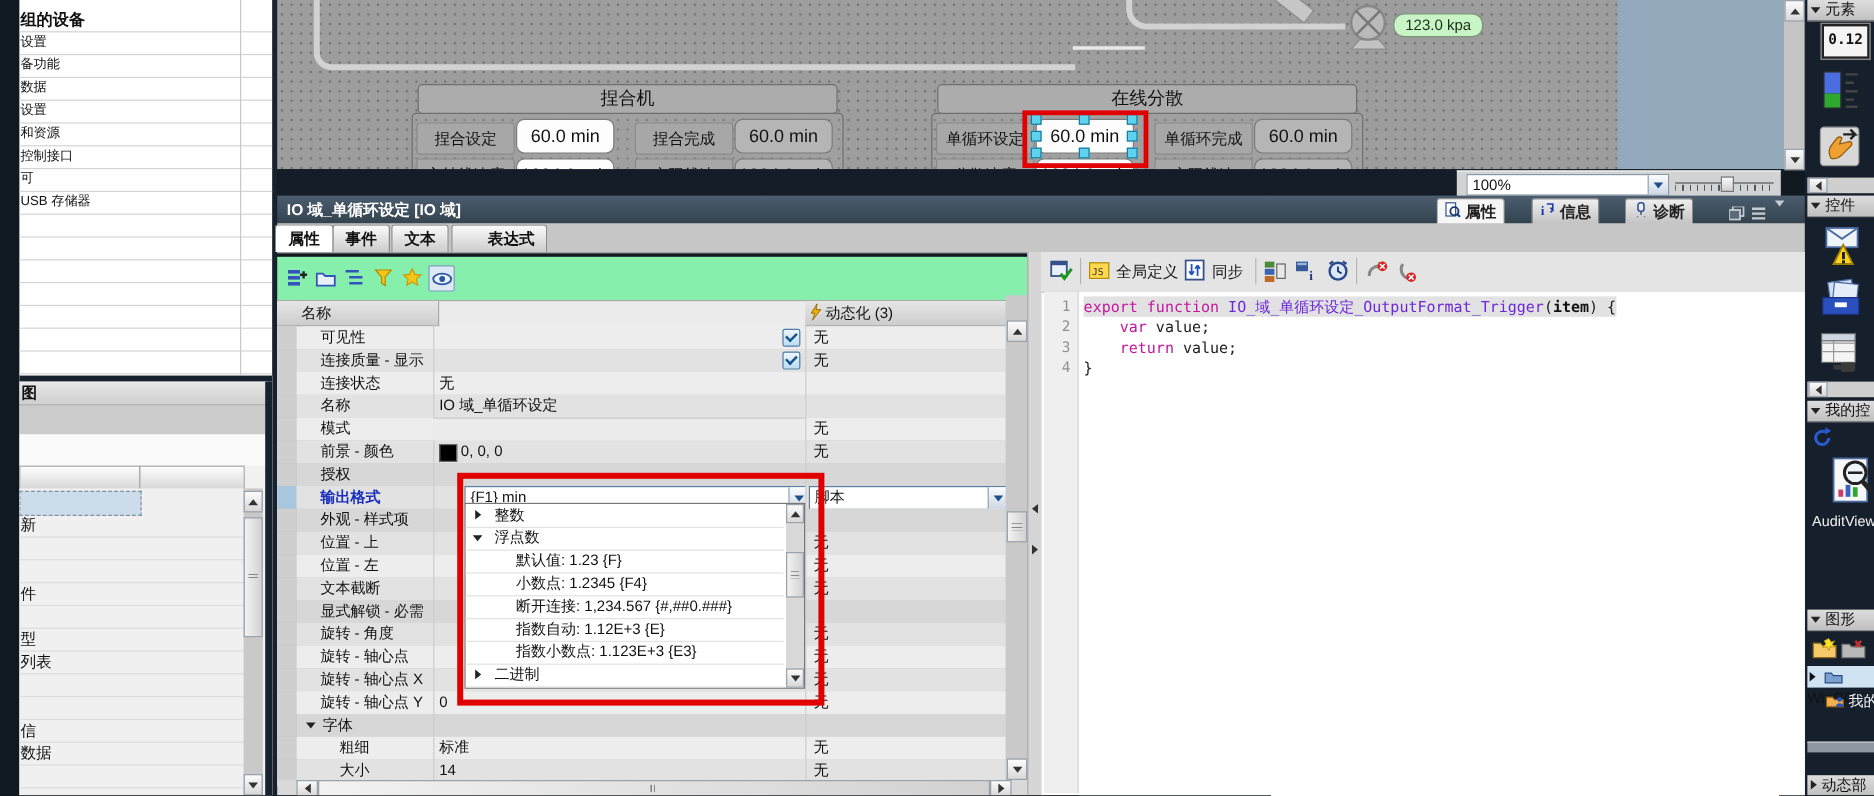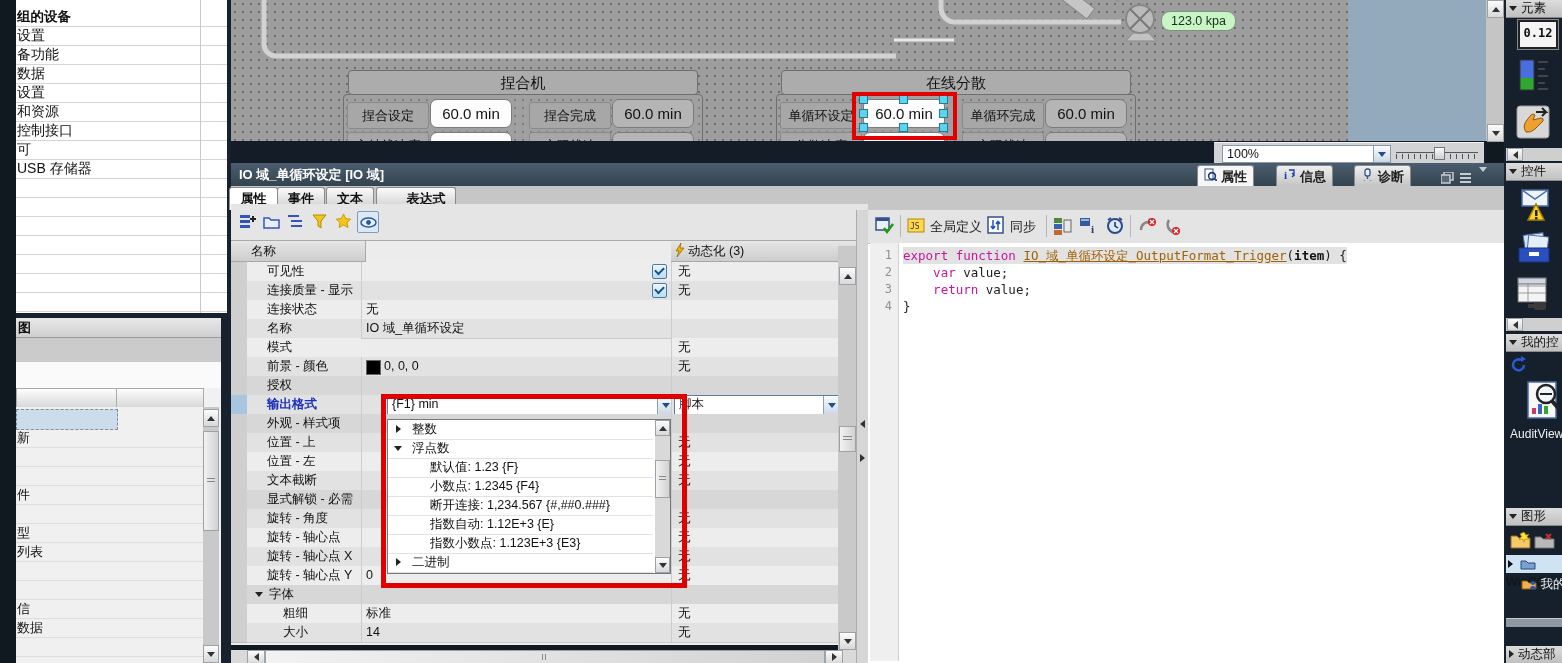--- a/index.html
+++ b/index.html
@@ -1,21 +1,21 @@
 <!DOCTYPE html>
 <html><head>
 <meta charset="utf-8">
 <style>
   html,body{margin:0;padding:0;background:#101820;}
   #app{position:relative;width:1562px;height:663px;overflow:hidden;
        font-family:"Liberation Sans",sans-serif;background:#101820;font-size:13px;color:#111;margin-left:16px;}
   
   #sidebar{position:absolute;left:0;top:0;width:211px;height:313px;background:#fff;overflow:hidden;}
   .srow{position:absolute;left:0;width:211px;height:19px;line-height:19px;border-bottom:1px solid #d4d4d4;
-        padding-left:1px;white-space:nowrap;overflow:hidden;font-size:14px;}
+        padding-left:1px;white-space:nowrap;overflow:hidden;font-size:11px;}
   .srow.bold{font-weight:bold;font-size:13.5px;}
   #sidebar-vline{position:absolute;left:184px;top:0;width:1px;height:313px;background:#c9c9c9;}
   #sidebar-edge{position:absolute;left:211px;top:0;width:4px;height:663px;background:#17222e;}
   
   #detail{position:absolute;left:0;top:313px;width:211px;height:350px;background:#f1f1f1;overflow:hidden;}
   #detail-topbar{position:absolute;left:0;top:0;width:211px;height:5px;background:#17222e;}
   #detail-header{position:absolute;left:0;top:5px;width:205px;height:19px;background:linear-gradient(#e8e8e8,#cfcfcf);
         border-bottom:1px solid #9a9a9a;line-height:19px;padding-left:2px;font-weight:bold;}
   #detail-band{position:absolute;left:0;top:25px;width:205px;height:24px;background:#cbcbcb;}
   #detail-white{position:absolute;left:0;top:49px;width:205px;height:26px;background:#fafafa;}
@@ -75,21 +75,21 @@
   #insp-title{position:absolute;left:8px;top:0;font-size:13px;}
   .rtab{position:absolute;top:2px;height:21px;border:1px solid #8a8a8a;border-bottom:none;border-radius:3px 3px 0 0;
         background:linear-gradient(#efefef,#c2c2c2);display:flex;align-items:center;gap:4px;padding:0 6px;color:#222;font-size:13px;font-weight:bold;}
   .rtab.active{background:#f6f6f6;}
   .winbtn{position:absolute;top:5px;width:13px;height:12px;}
   #insp-tabs{position:absolute;left:215px;top:186px;width:1273px;height:24px;background:#c6c6c6;border-bottom:1px solid #9e9e9e;}
   .mtab{position:absolute;top:1px;height:22px;line-height:22px;text-align:center;border:1px solid #8a8a8a;border-bottom:none;
         border-radius:3px 3px 0 0;background:linear-gradient(#fbfbfb,#cccccc);font-size:13px;font-weight:bold;}
   .mtab.active{background:#fff;}
   
-  #prop-pane{position:absolute;left:215px;top:204px;width:637px;height:422px;background:#e5e5e5;}
+  #prop-pane{position:absolute;left:215px;top:214px;width:637px;height:422px;background:#86efac;}
   #prop-toolbar{position:absolute;left:0;top:0;width:637px;height:34px;}
   .ticon{position:absolute;top:7px;width:20px;height:20px;display:flex;align-items:center;justify-content:center;}
   .ticon.pressed{border:1px solid #7a9cc0;background:#dce8f4;border-radius:2px;}
   #prop-table{position:absolute;left:0;top:36px;width:625px;height:404px;background:#ececec;border-top:1px solid #aaa;}
   .phead{position:absolute;top:0;height:20px;background:linear-gradient(#e6e6e6,#cdcdcd);border-right:1px solid #a8a8a8;
         border-bottom:1px solid #a8a8a8;line-height:20px;padding-left:4px;font-size:12.5px;}
   .prow{position:absolute;left:0;width:625px;height:19px;}
   .prow.alt .pname,.prow.alt .pstatic,.prow.alt .pdyn{background:#e2e2e2;}
   .prow.dark .pname,.prow.dark .pstatic,.prow.dark .pdyn{background:#d7d7d7;}
   .pg{position:absolute;left:0;top:0;width:16px;height:19px;background:#cfcfcf;border-bottom:1px solid #bbb;border-right:1px solid #b0b0b0;}
@@ -125,21 +125,21 @@
   .sico{position:absolute;top:5px;width:22px;height:22px;display:flex;align-items:center;justify-content:center;}
   .stxt{position:absolute;top:8px;font-size:13px;color:#1a1a1a;white-space:nowrap;}
   .vsep{position:absolute;top:5px;width:1px;height:22px;background:#b5b5b5;}
   #code-gutter{position:absolute;left:2px;top:33px;width:28px;height:418px;background:#efefef;border-right:1px solid #d0d0d0;}
   .lnum{position:absolute;right:6px;width:20px;height:17px;line-height:17px;text-align:right;color:#909090;
         font-family:"DejaVu Sans Mono",monospace;font-size:12px;}
   #code-area{position:absolute;left:31px;top:33px;right:0;bottom:0;background:#fff;}
   .cline{position:absolute;left:4px;height:17px;line-height:17px;font-family:"DejaVu Sans Mono",monospace;font-size:12.5px;white-space:pre;}
   .cline.hl1{background:#e2e2e2;}
   .seg.kw{color:#c3179f;}
-  .seg.fn{color:#a16207;text-decoration:underline;}
+  .seg.fn{color:#6d28d9;}
   .seg.pl{color:#202020;}
   .seg.it{color:#111;font-weight:bold;}
   
   #right-panel{position:absolute;left:1490px;top:0;width:72px;height:663px;background:#16202c;color:#e8e8e8;overflow:hidden;}
   .rp-head{position:absolute;left:0;width:72px;height:17px;background:linear-gradient(#dddddd,#c0c0c0);
         color:#111;line-height:17px;font-size:12.5px;border-bottom:1px solid #8a8a8a;white-space:nowrap;overflow:hidden;}
   .rp-chev{display:inline-block;margin:0 4px 1px 3px;width:0;height:0;border-top:5px solid #222;border-left:4px solid transparent;border-right:4px solid transparent;vertical-align:middle;}
   .rp-chev.r{border-top:4px solid transparent;border-bottom:4px solid transparent;border-left:5px solid #222;border-right:none;}
   .rp-hscroll{position:absolute;left:0;width:72px;height:13px;background:#cfcfcf;}
   .pal{position:absolute;}

